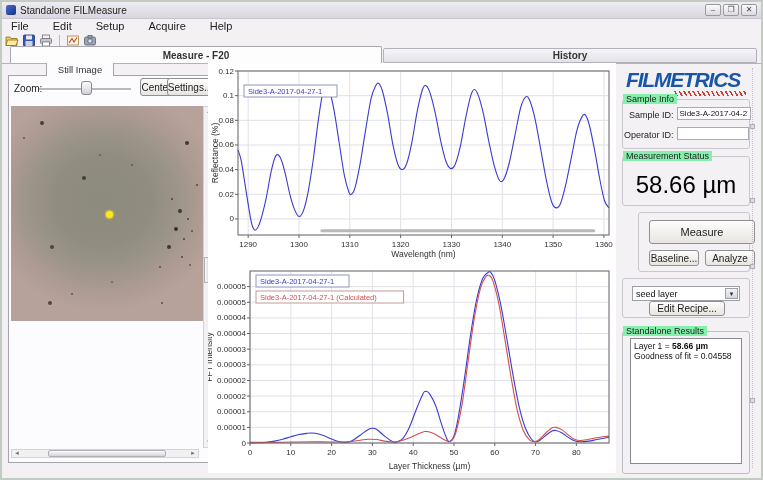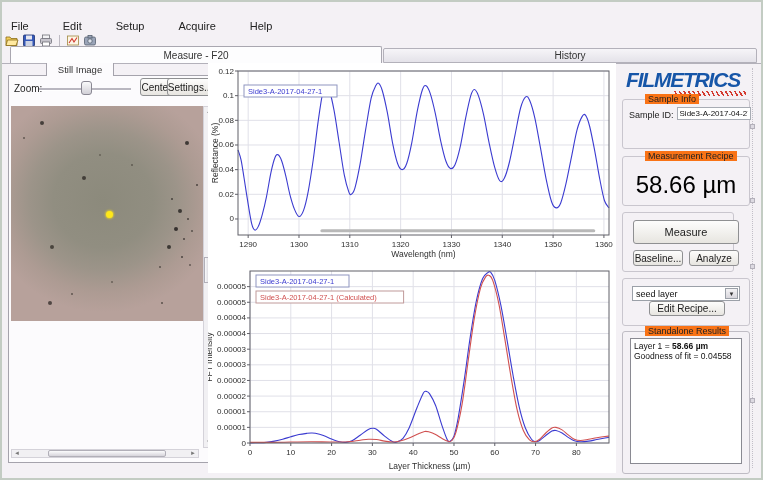--- a/index.html
+++ b/index.html
@@ -13,31 +13,31 @@
               border-bottom:1px solid #c9c6cf; padding:0 4px; }
   .appicon { width:10px; height:10px; background:linear-gradient(135deg,#4a6fd0,#16307e);
              border-radius:2px; margin-right:4px; }
   .title-text { font-size:10px; color:#222; }
   .winbtns { margin-left:auto; display:flex; gap:2px; }
   .winbtn { width:16px; height:12px; font-size:8px; line-height:10px; text-align:center;
             color:#444; background:linear-gradient(#fbfbfc,#dcdae0); border:1px solid #9a98a2;
             border-radius:2px; }
 
   
-  .menubar { position:absolute; left:0; top:17px; right:0; height:14px; display:flex; gap:16px;
+  .menubar { position:absolute; left:0; top:17px; right:0; height:14px; display:flex; gap:6px;
              align-items:center; background:#f4f1f5; }
   .menu-item { font-size:11px; color:#222; padding:0 9px; }
   .toolbar { position:absolute; left:0; top:31px; right:0; height:15px; display:flex;
              align-items:center; gap:3px; padding-left:3px; }
   .tb-sep { width:1px; height:12px; background:#bdbac2; margin:0 3px; }
   .tbi { width:14px; height:13px; display:block; }
 
   
   .tab { position:absolute; top:44px; height:17px; font-size:10px; color:#333;
-         display:flex; align-items:center; justify-content:center; }
+         display:flex; align-items:center; justify-content:center;font-weight:bold; }
   .tab.active { left:8px; width:372px; background:#fdfdfe; border:1px solid #a9a7b0;
                 border-bottom:none; border-radius:2px 2px 0 0; z-index:2; }
   .tab.inactive { left:381px; width:374px; top:46px; height:15px;
                   background:linear-gradient(#f6f5f8,#e4e2e9); border:1px solid #b3b1ba;
                   border-radius:2px 2px 0 0;text-align:center; }
   .content { position:absolute; left:0; top:61px; right:0; bottom:0; background:#f4f1f5;
              border-top:1px solid #b3b1ba; }
 
   
   .still-tab { position:absolute; left:37px; top:-15px; width:68px; height:15px; background:#fcfbfd;
@@ -88,21 +88,21 @@
   svg { font-family:"Liberation Sans", sans-serif; display:block; }
 
   
   .right-panel { position:absolute; left:616px; top:-1px; width:133px; height:412px; font-size:9px; }
   .logo { position:absolute; left:8px; top:5px; width:120px; height:28px; }
   .logo-text { font-size:21px; font-weight:bold; font-style:italic; color:#1756a8;
                letter-spacing:-1.2px; }
   .logo-hatch { position:absolute; left:46px; top:23px; width:74px; height:5px;
                 background:repeating-linear-gradient(60deg, #d43a30 0 1.5px, transparent 1.5px 4px); }
   .grp { position:absolute; border:1px solid #c9c6ce; border-radius:3px; }
-  .grp-legend { position:absolute; top:-6px; left:22px; background:#f97316; padding:0 3px;
+  .grp-legend { position:absolute; top:-6px; left:0; background:#86efac; padding:0 3px;
                 font-size:9px; color:#222; white-space:nowrap; }
   .fld-row { position:absolute; display:flex; align-items:flex-end; }
   .fld-label { font-size:9px; color:#222; white-space:nowrap; }
   .fld-input { border:1px solid #a8acb4; background:#fff; font-size:8px; height:13px;
                font-family:"Liberation Sans",sans-serif; padding:0 2px; color:#111; }
   .status-value { position:absolute; left:0; right:0; top:14px; text-align:center;
                   font-size:24px; color:#000; }
   .measure-btn { position:absolute; left:10px; top:7px; width:106px; height:24px; font-size:11px; }
   .baseline-btn { position:absolute; left:10px; top:37px; width:50px; height:16px;text-align:right; }
   .analyze-btn { position:absolute; left:66px; top:37px; width:50px; height:16px; }
@@ -124,20 +124,29 @@
   .splitter { position:absolute; left:750px; top:4px; width:3px; height:400px;
               border-left:1px dotted #c2bfc8; }
   .grip { position:absolute; left:-3px; width:5px; height:5px; background:#dddae2;
           border:1px solid #b4b1bb; }
 </style>
 </head>
 <body>
 
 <div id="win">
 
+  <div class="titlebar">
+    <div class="appicon"></div>
+    <span class="title-text">Standalone FILMeasure</span>
+    <div class="winbtns">
+      <div class="winbtn">–</div>
+      <div class="winbtn">❐</div>
+      <div class="winbtn">✕</div>
+    </div>
+  </div>
 
   <div class="menubar">
     <span class="menu-item">File</span>
     <span class="menu-item">Edit</span>
     <span class="menu-item">Setup</span>
     <span class="menu-item">Acquire</span>
     <span class="menu-item">Help</span>
   </div>
 
   <div class="toolbar">
@@ -340,34 +349,38 @@
         <span class="logo-text">FILMETRICS</span>
         <div class="logo-hatch"></div>
       </div>
 
       <div class="grp" style="left:4px; top:36px; width:128px; height:50px;">
         <span class="grp-legend">Sample Info</span>
         <div class="fld-row" style="left:6px; top:7px;">
           <span class="fld-label">Sample ID:</span>
           <input class="fld-input" style="width: 74px; margin-left: 3px;" value="Side3-A-2017-04-27-1">
         </div>
+        <div class="fld-row" style="left:1px; top:27px;">
+          <span class="fld-label">Operator ID:</span>
+          <input class="fld-input" style="width: 72px; margin-left: 3px;" value="">
+        </div>
       </div>
 
       <div class="grp" style="left:4px; top:93px; width:128px; height:50px;">
-        <span class="grp-legend">Measurement Recipe</span>
+        <span class="grp-legend">Measurement Status</span>
         <div class="status-value">58.66 µm</div>
       </div>
 
-      <div class="grp" style="left:4px; top:149px; width:112px; height:60px;">
+      <div class="grp" style="left:20px; top:149px; width:112px; height:60px;">
         <div class="btn measure-btn">Measure</div>
         <div class="btn baseline-btn">Baseline...</div>
         <div class="btn analyze-btn">Analyze</div>
       </div>
 
-      <div class="grp" style="left:4px; top:215px; width:128px; height:48px;">
+      <div class="grp" style="left:4px; top:215px; width:128px; height:40px;">
         <div class="combo">
           <span>seed layer</span>
           <div class="combo-arrow">▼</div>
         </div>
         <div class="btn editrecipe-btn">Edit Recipe...</div>
       </div>
 
       <div class="grp" style="left:4px; top:268px; width:128px; height:143px; border-color:#bfbcc4;">
         <span class="grp-legend">Standalone Results</span>
         <div class="results-list">

